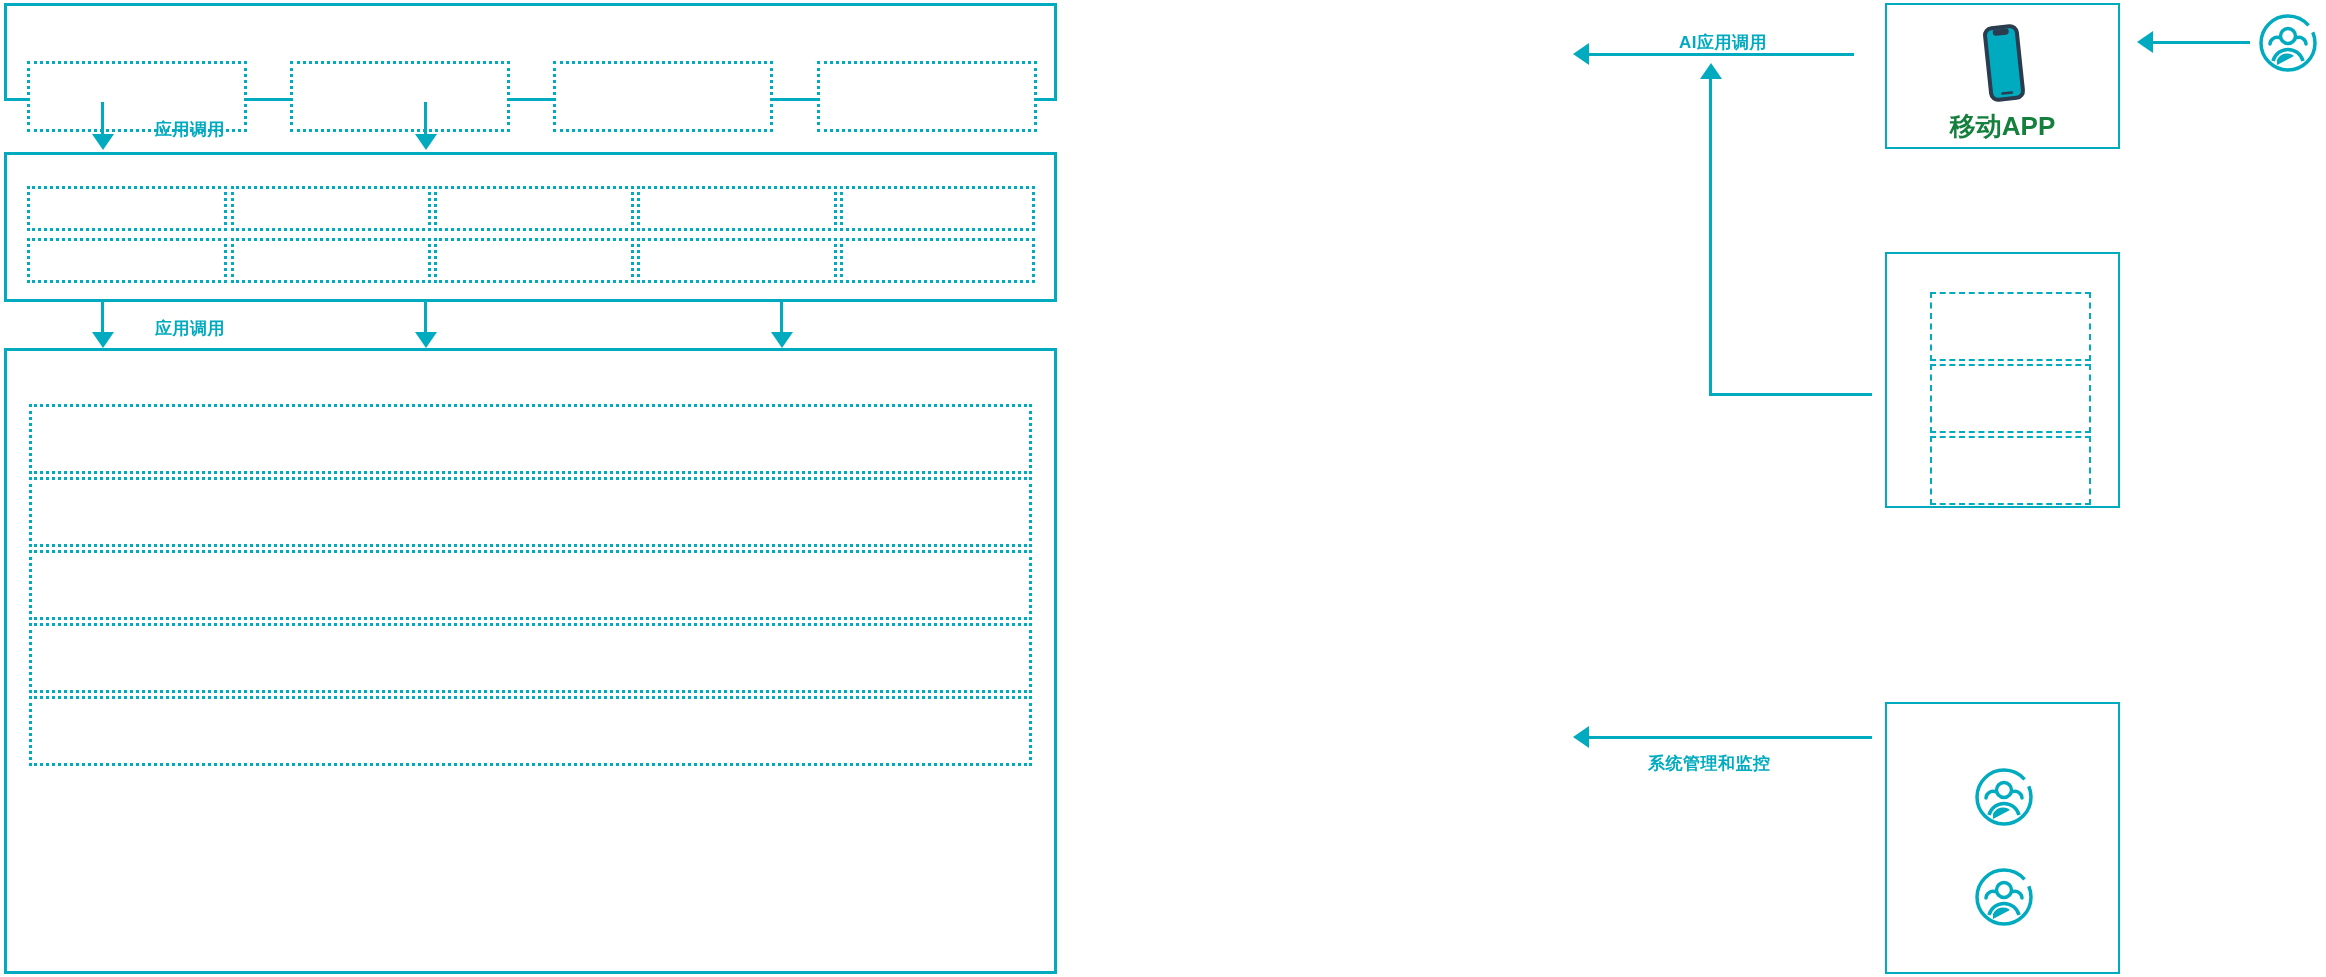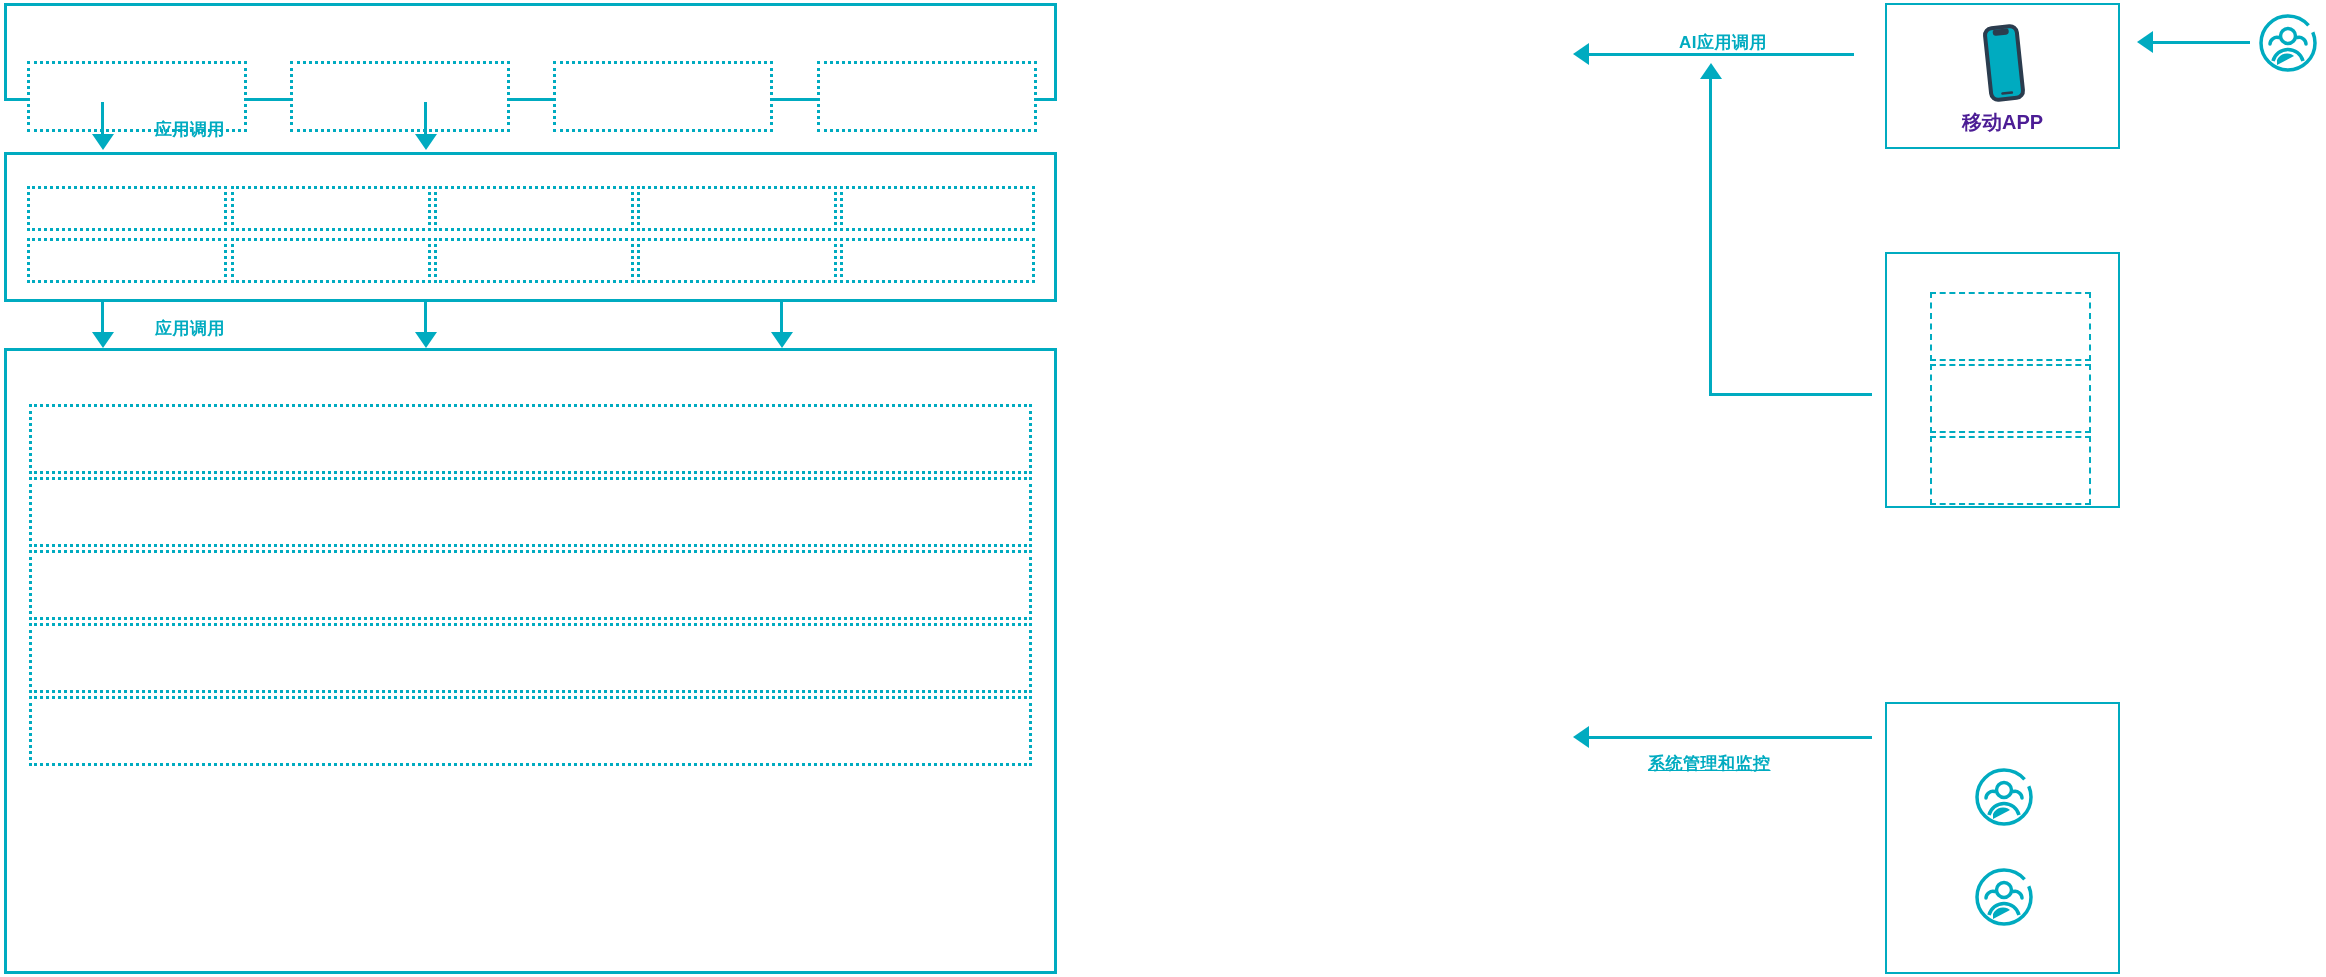--- a/index.html
+++ b/index.html
@@ -87,22 +87,22 @@
   .conn-label {
     position: absolute;
     color: #00abc0;
     font-size: 17px;
     font-weight: bold;
     white-space: nowrap;
     letter-spacing: 0.5px;
   }
   .panel-caption {
     position: absolute;
-    color: #4c1d95;
-    font-size: 20px;
+    color: #15803d;
+    font-size: 26px;
     font-weight: bold;
     white-space: nowrap;
     text-align: center;
     width: 100%;
     left: 0;
   }
 
   
   .icon-wrap {
     position: absolute;
@@ -166,21 +166,21 @@
   <div class="hline hline-thick" style="left:1589px; top:53px; width:265px;"></div>
   <div class="arrow-left" style="left:1573px; top:43px;"></div>
   <div class="conn-label" style="left:1652px; top:31px;margin-left:27px;">AI应用调用</div>
 
   <div class="vline vline-thick" style="left:1709px; top:78px; height:317px;"></div>
   <div class="arrow-up" style="left:1700px; top:63px;"></div>
   <div class="hline hline-thick" style="left:1709px; top:393px; width:163px;"></div>
 
   <div class="hline hline-thick" style="left:1589px; top:736px; width:283px;"></div>
   <div class="arrow-left" style="left:1573px; top:726px;"></div>
-  <div class="conn-label" style="left:1648px; top:752px;text-decoration:underline;">系统管理和监控</div>
+  <div class="conn-label" style="left:1648px; top:752px;">系统管理和监控</div>
 
   <div class="panel panel-thin" style="left:1885px; top:3px; width:235px; height:146px;">
     <div class="icon-wrap" style="left:84px; top:18px;">
       <svg width="66" height="80" viewBox="0 0 66 80" xmlns="http://www.w3.org/2000/svg">
         <g transform="rotate(-6 33 40)">
           <rect x="17" y="4" width="32" height="72" rx="7" ry="7" fill="#00abc0" stroke="#2b3c4e" stroke-width="4"></rect>
           <path d="M27 6 h12 a2 2 0 0 1 2 2 v1 a3 3 0 0 1 -3 3 h-10 a3 3 0 0 1 -3 -3 v-1 a2 2 0 0 1 2 -2 z" fill="#2b3c4e"></path>
           <rect x="27" y="69" width="12" height="2.5" rx="1.2" fill="#2b3c4e"></rect>
         </g>
       </svg>

